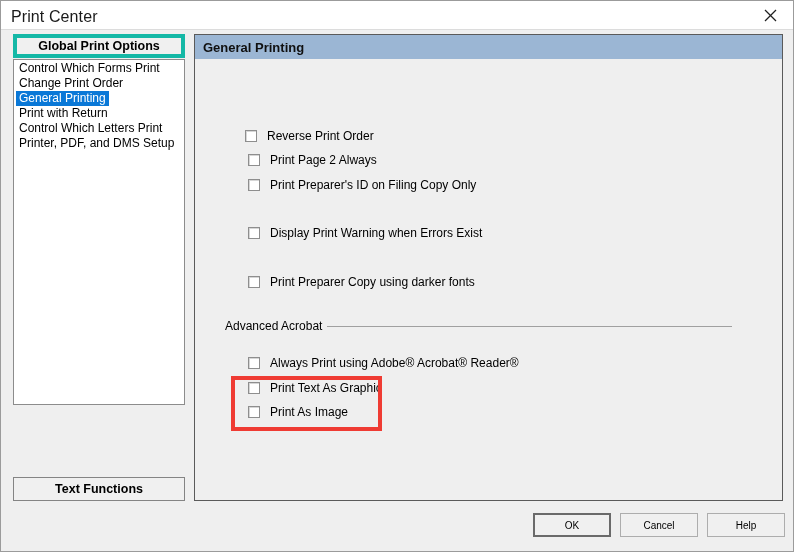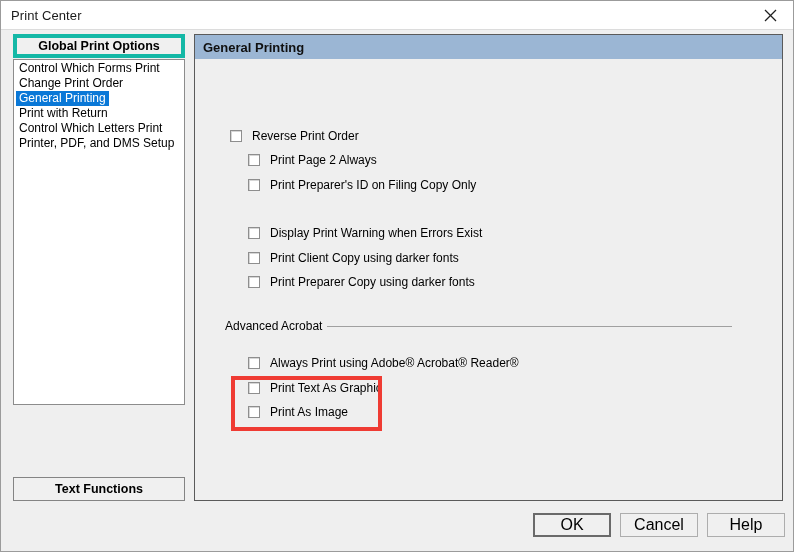--- a/index.html
+++ b/index.html
@@ -35,21 +35,21 @@
     width: 792px;
     height: 29px;
     background: #ffffff;
     border-bottom: 1px solid #dcdcdc;
     box-sizing: border-box;
   }
   .titlebar-text {
     position: absolute;
     left: 10px;
     top: 7px;
-    font-size: 13px;
+    font-size: 16px;
     color: #1a1a1a;
     letter-spacing: 0.1px;
   }
   .close-btn {
     position: absolute;
     right: 0;
     top: 0;
     width: 46px;
     height: 28px;
     display: flex;
@@ -223,21 +223,21 @@
   
   .btn {
     position: absolute;
     height: 24px;
     background: #f0f0f0;
     border: 1px solid #adadad;
     box-sizing: border-box;
     display: flex;
     align-items: center;
     justify-content: center;
-    font-size: 16px;
+    font-size: 10px;
     cursor: pointer;
   }
   .btn.default {
     border: 2px solid #6a6a6a;
   }
   .btn-ok     { left: 532px; top: 512px; width: 78px; }
   .btn-cancel { left: 619px; top: 512px; width: 78px; }
   .btn-help   { left: 706px; top: 512px; width: 78px; }
 </style>
 </head>
@@ -285,39 +285,35 @@
       <span>Text Functions</span>
     </div>
   </div>
 
   <div class="panel">
     <div class="panel-header">
       <span>General Printing</span>
     </div>
   </div>
 
-  <div class="cb-row" style="left:229px; top:127px;">
+  <div class="cb-row" style="left:244px; top:127px;">
     <span class="cbx"></span>
     <span class="cb-label">Reverse Print Order</span>
   </div>
   <div class="cb-row" style="left:247px; top:151px;">
     <span class="cbx"></span>
     <span class="cb-label">Print Page 2 Always</span>
   </div>
   <div class="cb-row" style="left:247px; top:176px;">
     <span class="cbx"></span>
     <span class="cb-label">Print Preparer's ID on Filing Copy Only</span>
   </div>
   <div class="cb-row" style="left:247px; top:224px;">
     <span class="cbx"></span>
     <span class="cb-label">Display Print Warning when Errors Exist</span>
-  </div>
-  <div class="cb-row" style="left:247px; top:249px;">
-    <span class="cbx"></span>
-    <span class="cb-label">Print Client Copy using darker fonts</span>
   </div>
   <div class="cb-row" style="left:247px; top:273px;">
     <span class="cbx"></span>
     <span class="cb-label">Print Preparer Copy using darker fonts</span>
   </div>
 
   <div class="group-label">Advanced Acrobat</div>
   <div class="group-line"></div>
 
   <div class="cb-row" style="left:247px; top:354px;">

